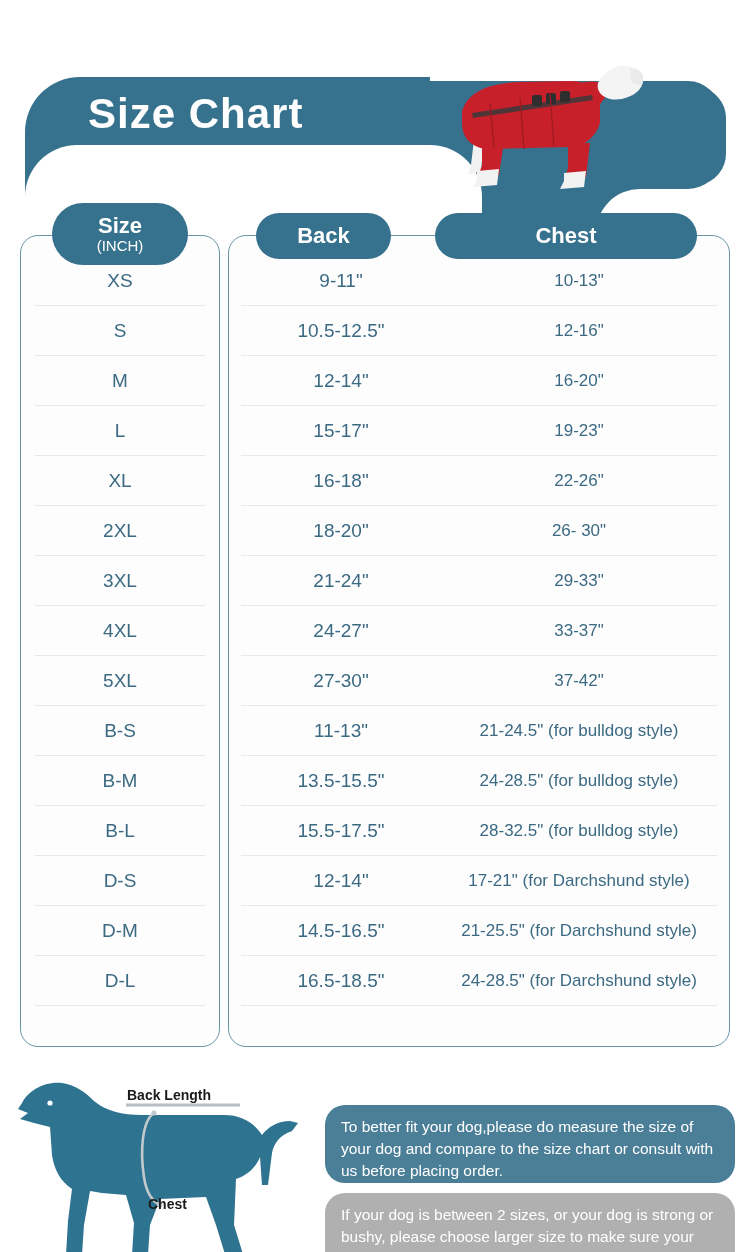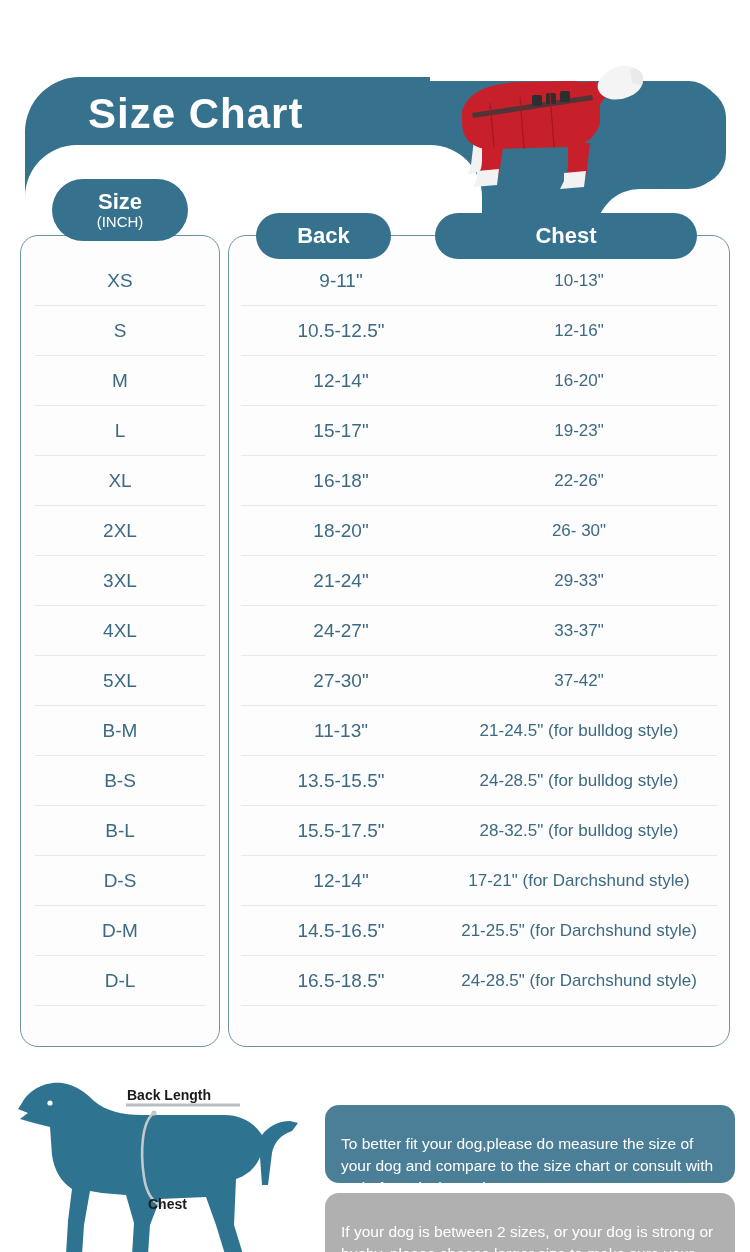--- a/index.html
+++ b/index.html
@@ -21,21 +21,21 @@
   .hero-dog{position:absolute;left:420px;top:6px;width:230px;height:140px;}
 
   
   .pill{
     position:absolute;background:#36728D;color:#fff;border-radius:60px;
     display:flex;flex-direction:column;align-items:center;justify-content:center;
     text-align:center;z-index:6;
   }
   .pill .pill-main{font-size:22px;font-weight:bold;line-height:1.05;}
   .pill .pill-sub{font-size:15px;font-weight:normal;line-height:1.15;}
-  #pill-size{left:52px;top:132px;width:136px;height:62px;}
+  #pill-size{left:52px;top:156px;width:136px;height:62px;}
   #pill-back{left:256px;top:166px;width:135px;height:46px;}
   #pill-chest{left:435px;top:166px;width:262px;height:46px;}
 
   
   .card{
     position:absolute;border:1px solid #6a93a8;border-radius:18px;
     background:#fdfdfd;box-sizing:border-box;z-index:2;
   }
   #card-size{left:20px;top:188px;width:200px;height:812px;}
   #card-meas{left:228px;top:188px;width:502px;height:812px;}
@@ -60,22 +60,22 @@
   .diagram{position:absolute;left:10px;top:1018px;width:300px;height:225px;}
   .lbl{
     position:absolute;color:#1b1b1b;font-size:14px;font-weight:bold;
     white-space:nowrap;
   }
   #lbl-back{left:127px;top:1040px;}
   #lbl-chest{left:148px;top:1149px;font-weight:bold;}
 
   
   .note{
-    position:absolute;border-radius:14px;color:#ffffff;
-    font-size:15.5px;line-height:1.42;padding:28px 16px;box-sizing:border-box;
+    position:absolute;border-radius:20px;color:#ffffff;
+    font-size:15.5px;line-height:1.42;padding:11px 16px;box-sizing:border-box;
   }
   #note-1{left:325px;top:1058px;width:410px;height:78px;background:#4b7f98;}
   #note-2{left:325px;top:1146px;width:410px;height:78px;background:#b0b0b0;}
 </style>
 </head>
 <body>
 
 <div class="page">
 
   <div class="banner-wrap">
@@ -181,24 +181,24 @@
         <div class="trow">
           <div class="cell cell-size">3XL</div>
         </div>
         <div class="trow">
           <div class="cell cell-size">4XL</div>
         </div>
         <div class="trow">
           <div class="cell cell-size">5XL</div>
         </div>
         <div class="trow">
+          <div class="cell cell-size">B-S</div>
+        </div>
+        <div class="trow">
           <div class="cell cell-size">B-M</div>
-        </div>
-        <div class="trow">
-          <div class="cell cell-size">B-S</div>
         </div>
         <div class="trow">
           <div class="cell cell-size">B-L</div>
         </div>
         <div class="trow">
           <div class="cell cell-size">D-S</div>
         </div>
         <div class="trow">
           <div class="cell cell-size">D-M</div>
         </div>

